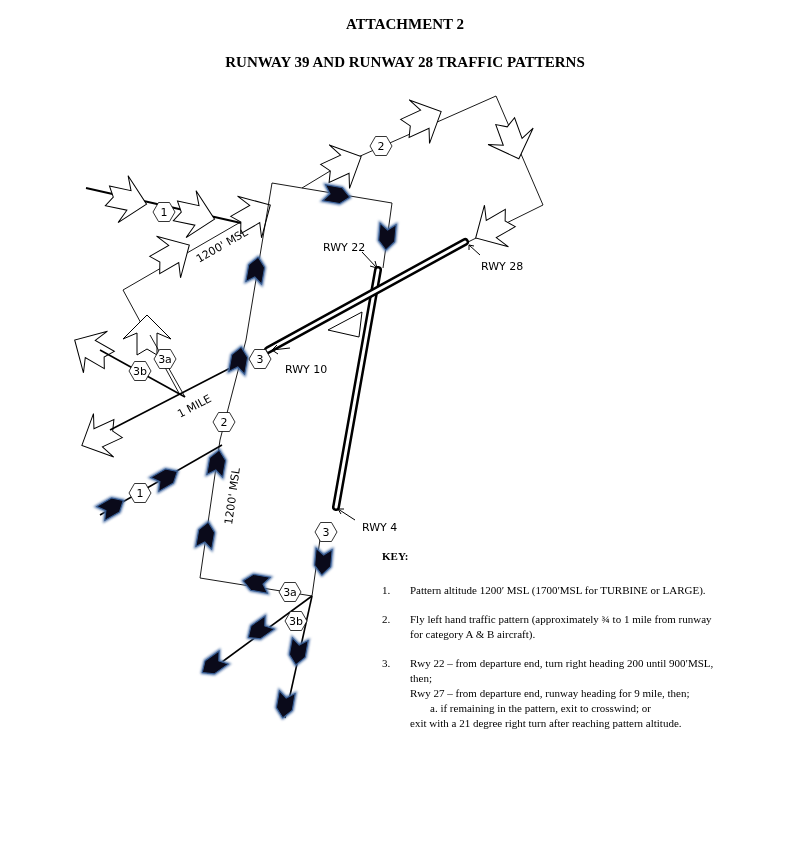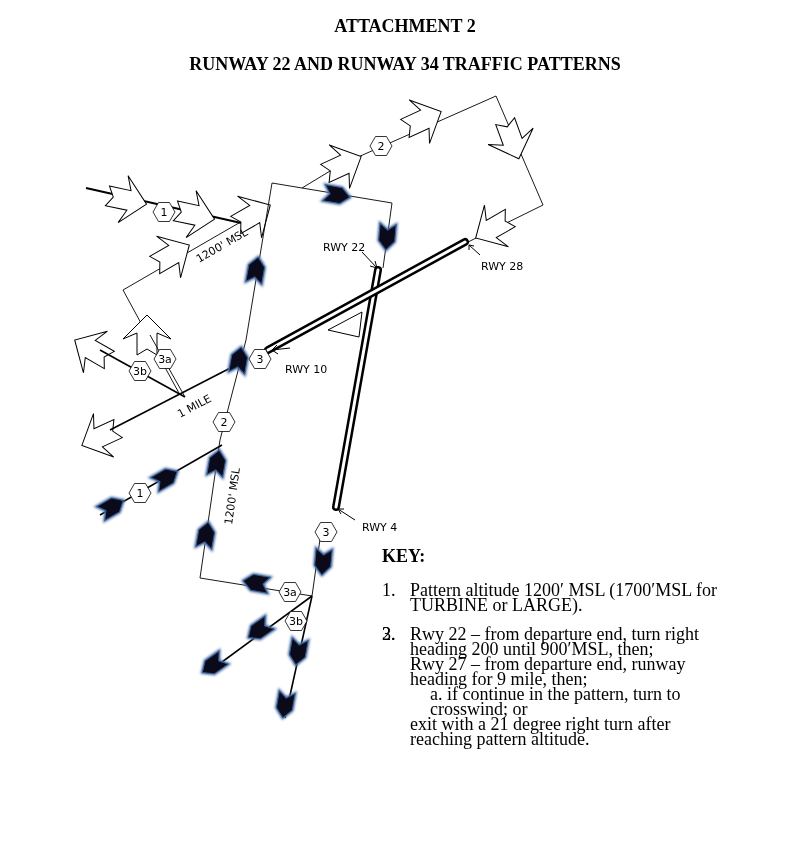--- a/index.html
+++ b/index.html
@@ -1,32 +1,32 @@
 <!DOCTYPE html>
 <html><head>
 <meta charset="utf-8">
 <style>
   html, body { margin: 0; padding: 0; background: #ffffff; }
   body { width: 810px; height: 856px; position: relative; overflow: hidden; font-family: "Liberation Serif", serif; color: #000; }
-  .title { position: absolute; left: 0; width: 810px; text-align: center; font-weight: bold; font-size: 18px; }
+  .title { position: absolute; left: 0; width: 810px; text-align: center; font-weight: bold; font-size: 15px; }
   #t1 { top: 16px; }
   #t2 { top: 54px; }
   svg.diagram { position: absolute; left: 0; top: 0; }
-  .key { position: absolute; left: 382px; top: 549px; width: 340px; font-size: 18px; line-height: 15px; }
+  .key { position: absolute; left: 382px; top: 549px; width: 340px; font-size: 11px; line-height: 15px; }
   .key-head { font-weight: bold; margin-bottom: 19px; }
   .item { position: relative; padding-left: 28px; margin-bottom: 14px; }
   .item .num { position: absolute; left: 0; top: 0; }
   .sub { padding-left: 20px; }
   .lbl { font-family: "DejaVu Sans", sans-serif; font-size: 11px; }
 </style>
 </head>
 <body>
 
 <div class="title" id="t1">ATTACHMENT 2</div>
-<div class="title" id="t2">RUNWAY 22 AND RUNWAY 34 TRAFFIC PATTERNS</div>
+<div class="title" id="t2">RUNWAY 39 AND RUNWAY 28 TRAFFIC PATTERNS</div>
 
 <svg class="diagram" width="810" height="856" viewBox="0 0 810 856" xmlns="http://www.w3.org/2000/svg">
   <defs>
 
     <g id="oarrow">
       <path d="M-20,-10 L2,-10 L-4,-24 L20,0 L-4,24 L2,10 L-20,10 L-14,0 Z" fill="#fff" stroke="#000" stroke-width="1"></path>
     </g>
 
     <filter id="glow" x="-50%" y="-50%" width="200%" height="200%">
       <feGaussianBlur stdDeviation="1.2"></feGaussianBlur>
@@ -163,21 +163,22 @@
 </svg>
 
 <div class="key">
   <div class="key-head">KEY:</div>
   <div class="item">
     <span class="num">1.</span>
     <span>Pattern altitude 1200′ MSL (1700′MSL for TURBINE or LARGE).</span>
   </div>
   <div class="item">
     <span class="num">2.</span>
+    <span>Fly left hand traffic pattern (approximately ¾ to 1 mile from runway for category A &amp; B aircraft).</span>
   </div>
   <div class="item">
     <span class="num">3.</span>
     <div>Rwy 22 – from departure end, turn right heading 200 until 900′MSL, then;</div>
     <div>Rwy 27 – from departure end, runway heading for 9 mile, then;</div>
-    <div class="sub">a.  if continue in the pattern, turn to crosswind; or</div>
+    <div class="sub">a.  if remaining in the pattern, exit to crosswind; or</div>
     <div>exit with a 21 degree right turn after reaching pattern altitude.</div>
   </div>
 </div>
 
 </body></html>

